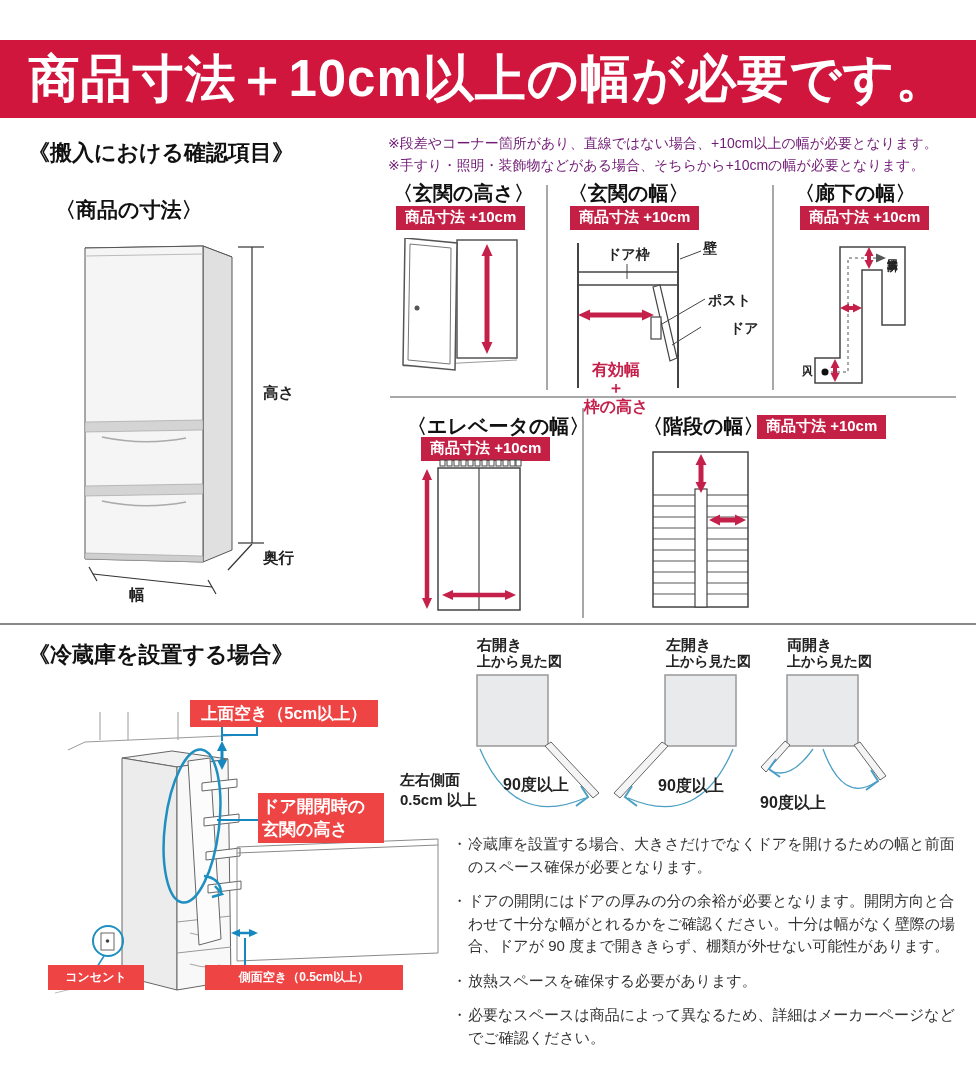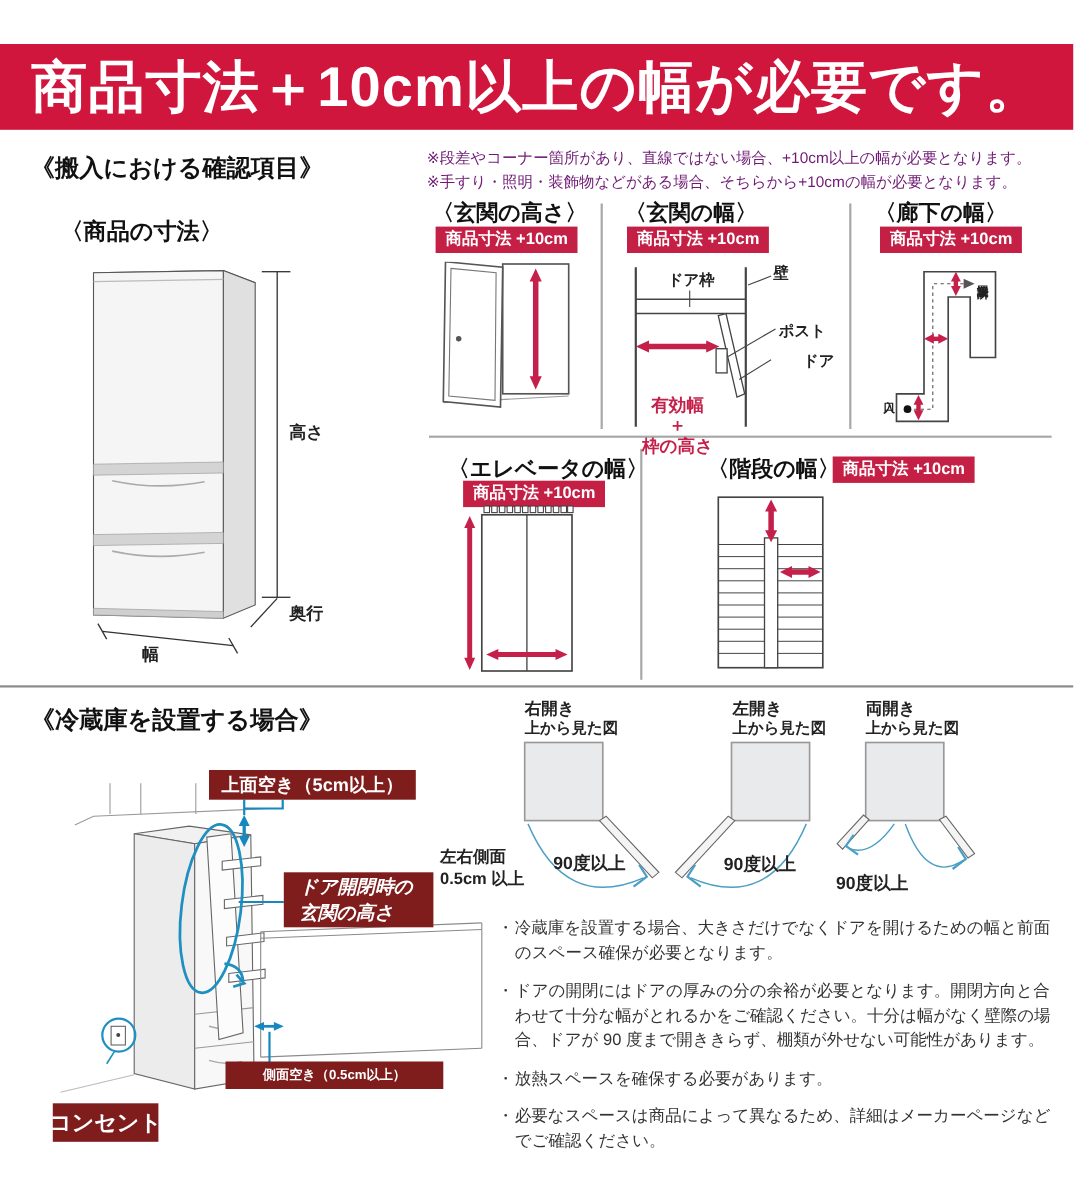--- a/index.html
+++ b/index.html
@@ -12,22 +12,22 @@
   .h1{font-size:22px;font-weight:bold;color:#111;white-space:nowrap;}
   .notes{font-size:14px;line-height:1.55;color:#701a75;white-space:nowrap;}
   .figtitle{font-size:20px;font-weight:bold;color:#111;white-space:nowrap;}
   .badge{background:#c41f45;color:#fff;font-size:15px;font-weight:bold;
          padding:2px 9px 3px 9px;white-space:nowrap;display:inline-block;}
   .dim{font-size:15.5px;font-weight:600;color:#222;white-space:nowrap;}
   .small-label{font-size:14px;font-weight:600;color:#222;white-space:nowrap;}
   .red-text{color:#c4204a;font-weight:bold;font-size:16px;line-height:1.15;text-align:center;white-space:nowrap;}
   .vtext{writing-mode:vertical-rl;text-orientation:upright;font-size:10.5px;font-weight:600;color:#222;letter-spacing:1px;}
   .divider{background:#a8a8a8;}
-  .blue-label{background:#7f1d1d;color:#fff;font-weight:bold;display:flex;align-items:center;justify-content:center;white-space:nowrap;}
-  .blue-label.left{justify-content:flex-start;padding-left:14px;font-style:italic;}
+  .blue-label{background:#ef4444;color:#fff;font-weight:bold;display:flex;align-items:center;justify-content:center;white-space:nowrap;}
+  .blue-label.left{justify-content:flex-start;padding-left:4px;}
   .view-title{font-size:15px;font-weight:bold;color:#222;line-height:1.15;white-space:nowrap;}
   .view-sub{font-size:14px;font-weight:600;color:#222;white-space:nowrap;}
   .angle{font-size:16px;font-weight:bold;color:#222;white-space:nowrap;}
   .side-note{font-size:15px;font-weight:600;color:#222;line-height:1.35;white-space:nowrap;}
   .bullets{width:516px;}
   .bullet{display:flex;font-size:15px;line-height:1.5;color:#333;margin-bottom:12px;}
   .bullet .mark{width:16px;flex:none;}
   svg{display:block;}
 </style>
 </head>
@@ -287,21 +287,21 @@
     </g>
   </svg>
 
   <div class="abs blue-label" style="left:190px;top:700px;width:188px;height:27px;font-size:16.5px;">上面空き（5cm以上）</div>
   <div class="abs blue-label left" style="left:258px;top:793px;width:122px;height:50px;font-size:17px;">
     <div>
       <div>ドア開閉時の</div>
       <div>玄関の高さ</div>
     </div>
   </div>
-  <div class="abs blue-label" style="left:48px;top:1003px;width:96px;height:35px;font-size:20px;">コンセント</div>
+  <div class="abs blue-label" style="left:48px;top:965px;width:96px;height:25px;font-size:12px;">コンセント</div>
   <div class="abs blue-label" style="left:205px;top:965px;width:198px;height:25px;font-size:12px;">側面空き（0.5cm以上）</div>
 
   <div class="abs side-note" style="left:400px;top:770px;">
     <div>左右側面</div>
     <div>0.5cm 以上</div>
   </div>
 
   <div class="abs" style="left:460px;top:636px;width:150px;height:200px;">
     <div class="abs view-title" style="left:17px;top:0;">右開き</div>
     <div class="abs view-sub" style="left:17px;top:17px;">上から見た図</div>

